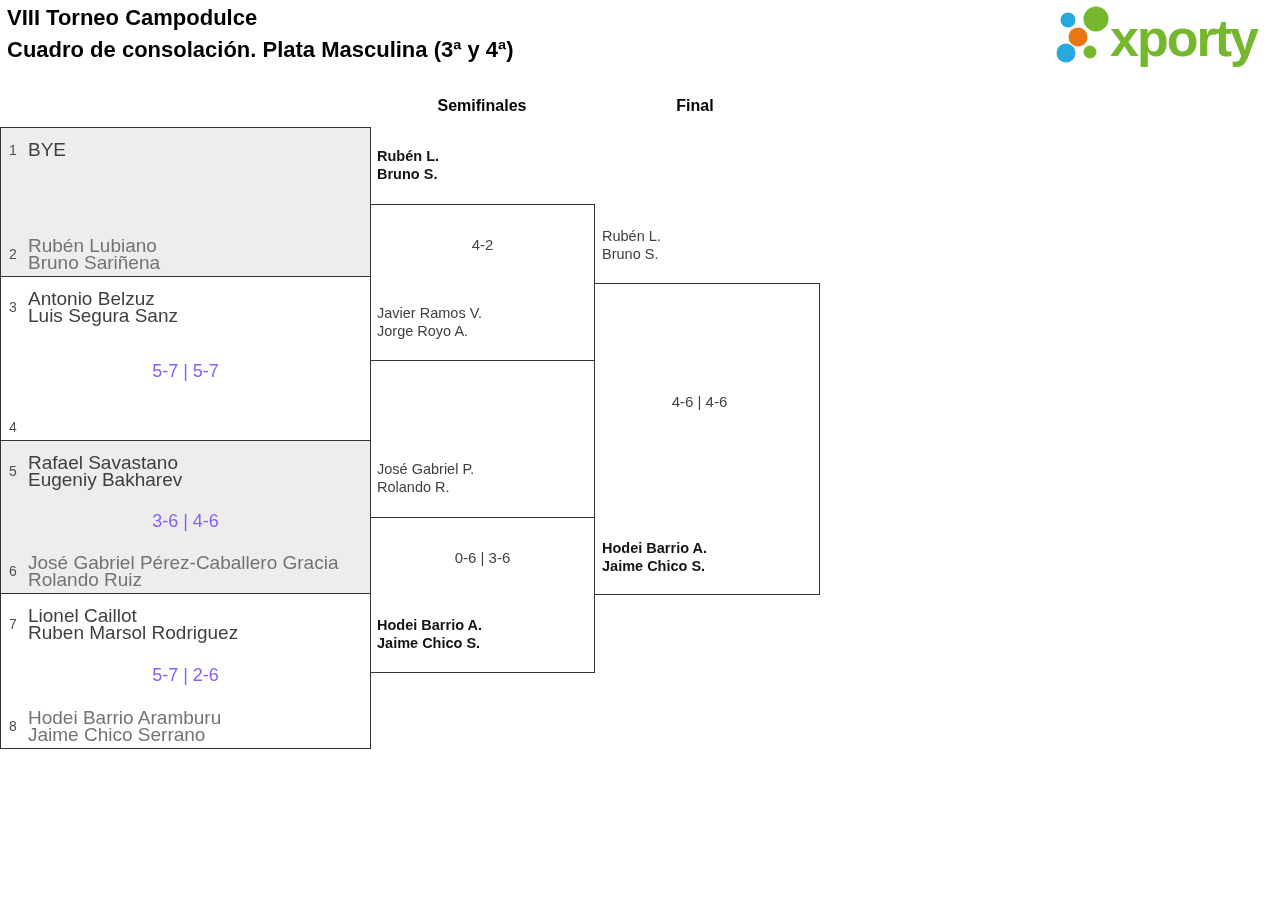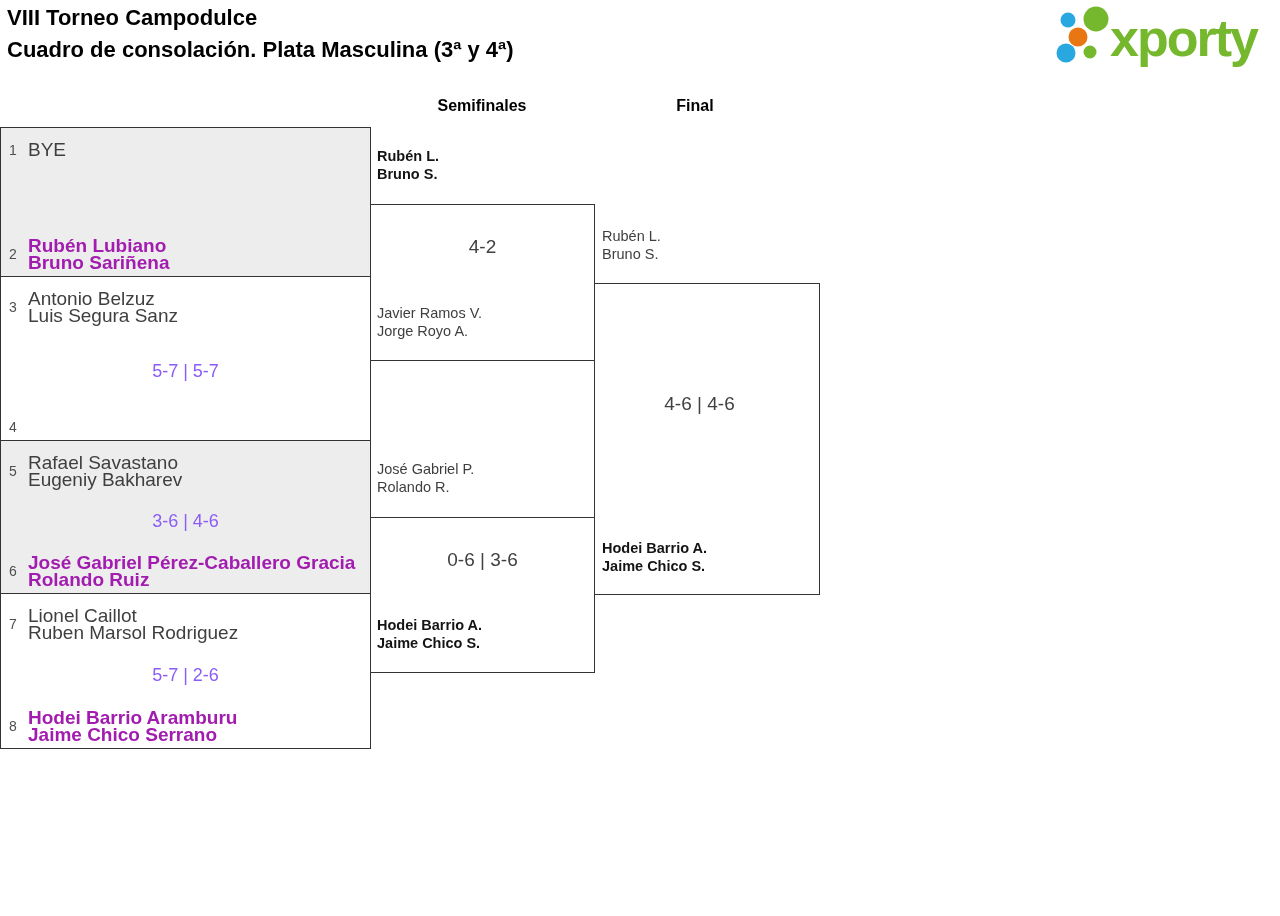--- a/index.html
+++ b/index.html
@@ -15,27 +15,27 @@
   
   .qf-box{
     left:0;width:371px;box-sizing:border-box;border:1px solid #333;
     display:flex;flex-direction:column;justify-content:space-between;
     padding:13px 8px 5px 8px;background:#fff;
   }
   .qf-box.gray{background:#ededed;}
   .team{display:flex;align-items:center;gap:9px;}
   .seed{min-width:10px;font-size:14px;color:#4f4f4f;flex:0 0 auto;}
   .names{display:flex;flex-direction:column;font-size:19px;line-height:17px;color:#3f3f3f;}
-  .names.winner{font-weight:700;color:#a21caf;}
+  .names.winner{font-weight:400;color:#737373;}
   .score{text-align:center;font-size:18px;color:#8b5cf6;min-height:17px;}
   
   .rd-box{box-sizing:border-box;border:1px solid #333;background:transparent;}
   .rd-label{font-size:14.5px;line-height:18px;color:#3f3f3f;white-space:nowrap;}
   .rd-label.winner{font-weight:700;color:#141414;}
-  .rd-score{text-align:center;font-size:19px;color:#414141;}
+  .rd-score{text-align:center;font-size:15px;color:#414141;}
   
   .logo{left:1048px;top:0;width:232px;height:68px;cursor:pointer;}
 </style>
 </head>
 <body>
 
 <div id="canvas">
 
   <div class="abs page-title">
     <div>VIII Torneo Campodulce</div>

